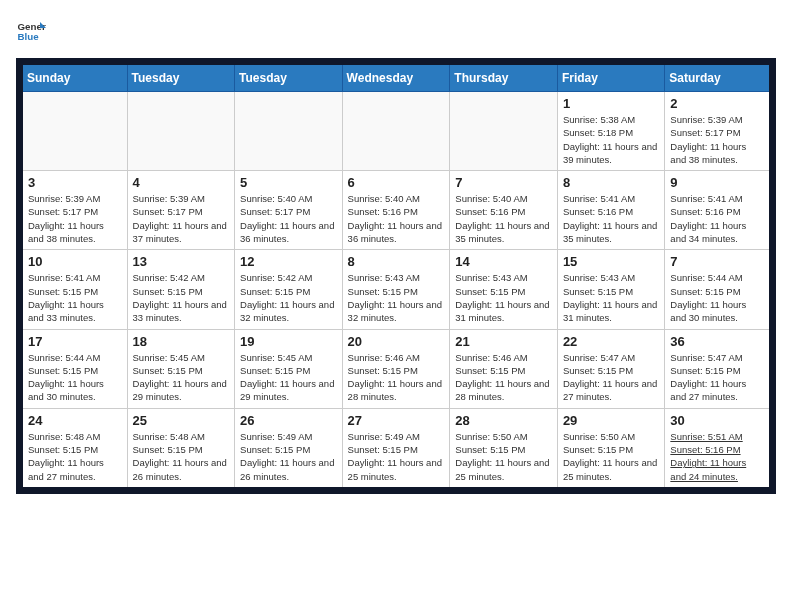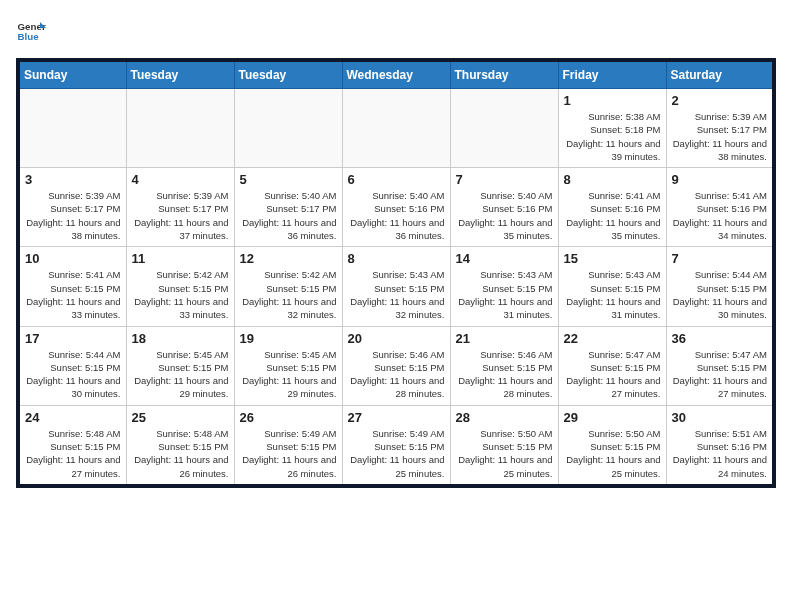--- a/index.html
+++ b/index.html
@@ -32,21 +32,21 @@
       color: #333;
       line-height: 1.1;
     }
     .subtitle {
       font-size: 15px;
       color: #555;
     }
     .calendar {
       width: 100%;
       border-collapse: collapse;
-      border: 4px solid #0f172a;
+      border: 7px solid #0f172a;
     }
     .calendar th {
       background-color: #2a7abf;
       color: #fff;
       font-size: 12px;
       font-weight: bold;
       padding: 6px 4px;
       text-align: left;
       border: 1px solid #1a5a9f;
     }
@@ -67,21 +67,20 @@
       font-size: 13px;
       font-weight: bold;
       color: #222;
       display: block;
       margin-bottom: 2px;
     }
     .day-info {
       font-size: 9.5px;
       line-height: 1.4;
       color: #333;
-      text-align: right;
     }
   </style>
 </head>
 <body>
 
 <div class="header">
   <div class="logo">
     <svg class="logo-icon" viewBox="0 0 40 40" xmlns="http://www.w3.org/2000/svg">
       <text x="2" y="18" font-size="13" font-weight="bold" fill="#333" font-family="Arial">General</text>
       <text x="2" y="32" font-size="13" font-weight="bold" fill="#2a7abf" font-family="Arial">Blue</text>
@@ -171,21 +170,21 @@
         </td>
       </tr>
       <tr>
         <td>
           <span class="day-num">10</span>
           <div class="day-info" style="white-space: pre-line;">Sunrise: 5:41 AM
 Sunset: 5:15 PM
 Daylight: 11 hours and 33 minutes.</div>
         </td>
         <td>
-          <span class="day-num">11</span>
+          <span class="day-num">13</span>
           <div class="day-info" style="white-space: pre-line;">Sunrise: 5:42 AM
 Sunset: 5:15 PM
 Daylight: 11 hours and 33 minutes.</div>
         </td>
         <td>
           <span class="day-num">12</span>
           <div class="day-info" style="white-space: pre-line;">Sunrise: 5:42 AM
 Sunset: 5:15 PM
 Daylight: 11 hours and 32 minutes.</div>
         </td>
@@ -290,19 +289,19 @@
 Daylight: 11 hours and 25 minutes.</div>
         </td>
         <td>
           <span class="day-num">29</span>
           <div class="day-info" style="white-space: pre-line;">Sunrise: 5:50 AM
 Sunset: 5:15 PM
 Daylight: 11 hours and 25 minutes.</div>
         </td>
         <td>
           <span class="day-num">30</span>
-          <div class="day-info" style="white-space: pre-line;">Sunrise: 5:51 AM
+          <div class="day-info" style="white-space: pre-line; text-decoration: underline;">Sunrise: 5:51 AM
 Sunset: 5:16 PM
 Daylight: 11 hours and 24 minutes.</div>
         </td>
       </tr>
     </tbody>
 </table>
 
 </body></html>

